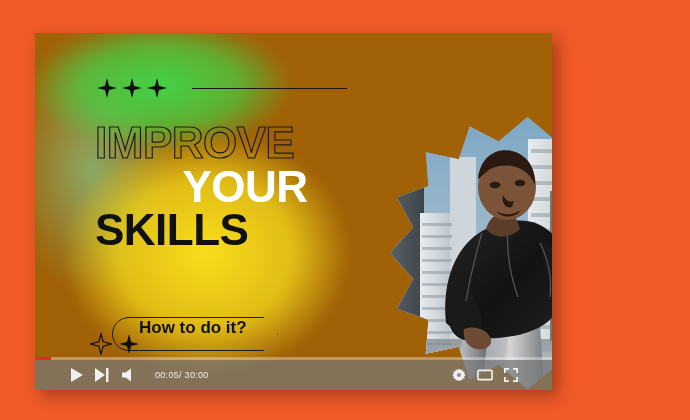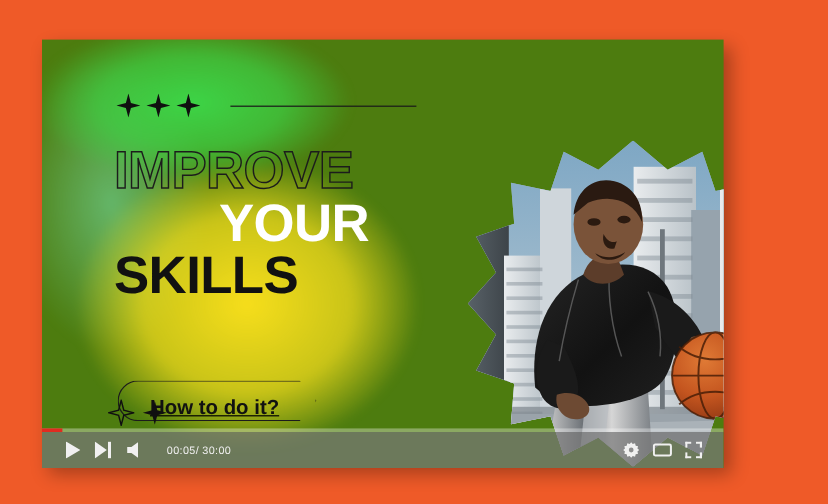--- a/index.html
+++ b/index.html
@@ -16,23 +16,23 @@
     width: 690px;
     height: 420px;
     background: #ef5a28;
   }
 
   
   #card {
     position: absolute;
     left: 35px;
     top: 33px;
-    width: 568px;
+    width: 517px;
     height: 357px;
-    background: #4d7c0f;
+    background: #a16207;
     overflow: hidden;
     box-shadow: 6px 6px 14px rgba(0,0,0,0.30);
   }
 
   
   #blob {
     position: absolute;
     left: -60px;
     top: -40px;
     width: 420px;
@@ -97,32 +97,31 @@
   }
   #line-skills {
     font-size: 44px;
     color: #111111;
     margin-top: 2px;
   }
 
   
   #cta {
     position: absolute;
-    left: 63px;
+    left: 77px;
     top: 284px;
     height: 34px;
     padding: 0 30px 0 26px;
     display: flex;
-    align-items: flex-end;
+    align-items: flex-start;
     border: 1.5px solid #1c1c1c;
     border-radius: 20px 0 0 20px;
     clip-path: polygon(0 0, calc(100% - 14px) 0, 100% 50%, calc(100% - 14px) 100%, 0 100%);
     background: transparent;
     cursor: pointer;
-    text-decoration: underline;
   }
   #cta-label {
     font-size: 17px;
     font-weight: 700;
     color: #111111;
     white-space: nowrap;
   }
 
   
   #badge {
@@ -170,21 +169,21 @@
   
   #player-bar {
     position: absolute;
     left: 0;
     bottom: 0;
     width: 100%;
     height: 30px;
     background: rgba(120,120,120,0.72);
     display: flex;
     align-items: center;
-    padding: 0 12px;
+    padding: 0 28px;
   }
   #scrub-track {
     position: absolute;
     left: 0;
     top: -3px;
     width: 100%;
     height: 3px;
     background: rgba(255,255,255,0.35);
     cursor: pointer;
   }

